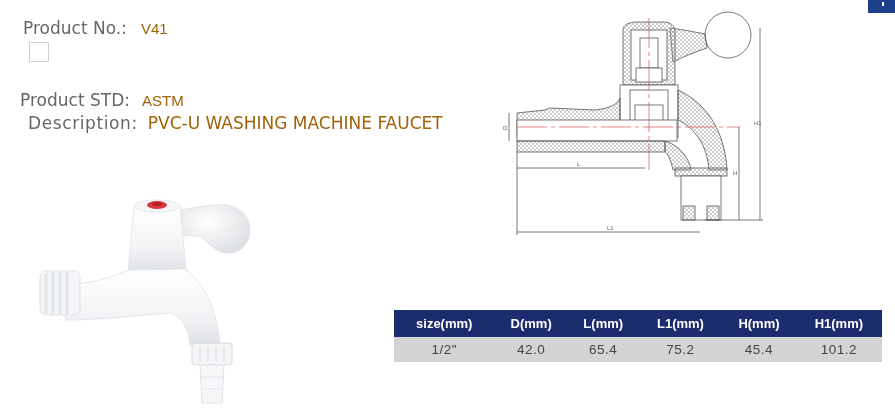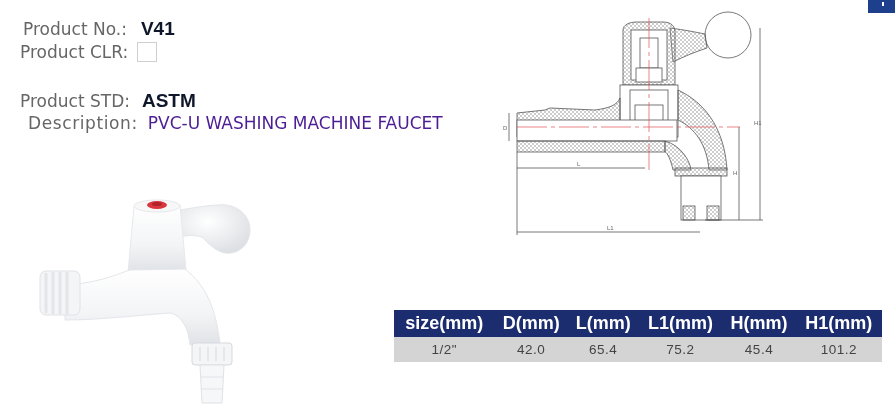--- a/index.html
+++ b/index.html
@@ -5,45 +5,44 @@
     * { box-sizing: border-box; margin: 0; padding: 0; }
     html, body { width: 895px; height: 415px; background: #ffffff; overflow: hidden; }
     body { position: relative; font-family: "Liberation Sans", sans-serif; }
 
     .corner-tab { position: absolute; left: 868px; top: 0; width: 27px; height: 13px; background: #1d3f8c; }
     .corner-tab .dot { position: absolute; left: 14px; top: 2px; width: 2px; height: 4px; background: #ffffff; }
 
     .info { position: absolute; left: 0; top: 0; }
     .info-row { position: absolute; display: flex; align-items: center; white-space: nowrap; }
     .info-label { font-family: "DejaVu Sans", sans-serif; color: #666666; font-size: 17px; text-align: right; }
-    .info-value-bold { font-family: "Liberation Sans", sans-serif; font-weight: bold; color: #0f172a; font-size: 19px; }
-    .info-value { font-family: "DejaVu Sans", sans-serif; color: #4c1d95; font-size: 17px; }
+    .info-value-bold { font-family: "Liberation Sans", sans-serif; font-weight: normal; color: #a16207; font-size: 15px; }
+    .info-value { font-family: "DejaVu Sans", sans-serif; color: #a16207; font-size: 17px; }
     .swatch { width: 20px; height: 20px; border: 1px solid #cfcfcf; background: #ffffff; display: inline-block; }
 
     .product-photo { position: absolute; left: 20px; top: 175px; width: 240px; height: 235px; }
     .drawing { position: absolute; left: 495px; top: 10px; width: 285px; height: 230px; }
 
     .spec-table { position: absolute; left: 394px; top: 310px; width: 488px; border-collapse: collapse; font-family: "Liberation Sans", sans-serif; }
-    .spec-table th { background: #1b2d6e; color: #ffffff; font-weight: bold; font-size: 18px; height: 27px; text-align: center; padding: 0; }
+    .spec-table th { background: #1b2d6e; color: #ffffff; font-weight: bold; font-size: 13px; height: 27px; text-align: center; padding: 0; }
     .spec-table td { background: #d4d4d4; color: #444444; font-size: 13.5px; height: 25px; text-align: center; padding: 0; letter-spacing: 0.5px; }
   </style>
 </head>
 <body>
 
 <div class="corner-tab">
     <span class="dot"></span>
   </div>
 
 <div class="info">
   <div class="info-row" style="left:23px; top:18px;">
     <span class="info-label">Product No.:</span>
     <span class="info-value-bold" style="margin-left:14px;">V41</span>
   </div>
   <div class="info-row" style="left:20px; top:42px;">
-    <span class="info-label">Product CLR:</span>
     <span class="swatch" style="margin-left:9px;"></span>
   </div>
   <div class="info-row" style="left:20px; top:90px;">
     <span class="info-label">Product STD:</span>
     <span class="info-value-bold" style="margin-left:12px;">ASTM</span>
   </div>
   <div class="info-row" style="left:28px; top:113px;">
     <span class="info-label" style="letter-spacing:0.6px;">Description:</span>
     <span class="info-value" style="margin-left:10px;">PVC-U WASHING MACHINE FAUCET</span>
   </div>

